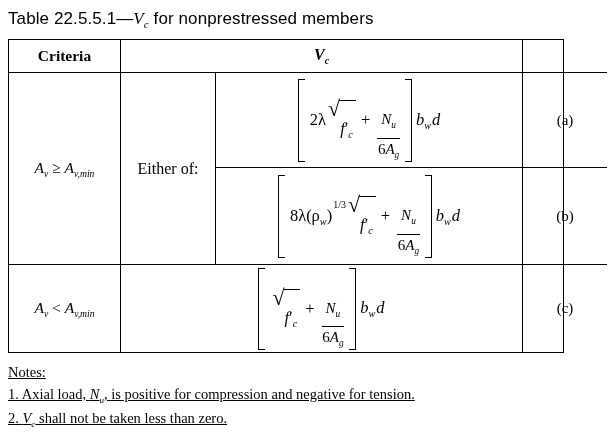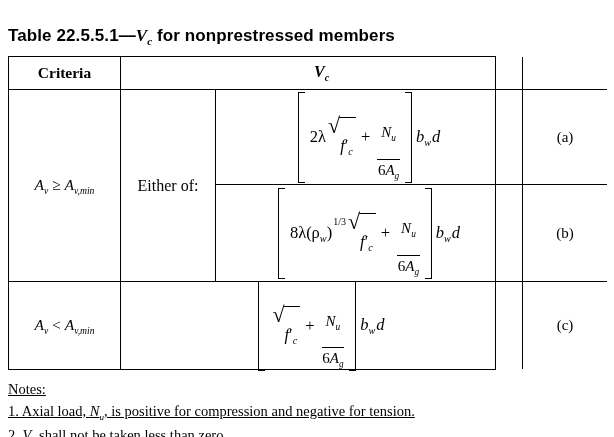--- a/index.html
+++ b/index.html
@@ -5,32 +5,32 @@
   html, body { margin:0; padding:0; background:#fff; }
   body {
     width:614px; height:437px; overflow:hidden;
     font-family:"Liberation Serif", serif; color:#000; position:relative;
   }
   .page { padding:6px 8px; }
 
   
   .title {
     font-family:"Liberation Sans", sans-serif;
-    font-weight:bold; font-size:17px; margin:20px 0 9px 0; letter-spacing:0.1px;
+    font-weight:normal; font-size:17px; margin:3px 0 9px 0; letter-spacing:0.1px;
   }
   .title i { font-family:"Liberation Serif", serif; }
   .title sub { font-size:11px; }
 
   
   .tbl {
     display:grid;
     grid-template-columns:112px 95px 307px 84px;
     grid-template-rows:33px 95px 97px 87px;
     border:1.5px solid #000;
-    width:488px; box-sizing:border-box; background:#fff;
+    width:556px; box-sizing:border-box; background:#fff;
   }
   .cell {
     border-right:1px solid #000; border-bottom:1px solid #000;
     display:flex; align-items:center; justify-content:center;
     box-sizing:border-box; padding:2px;
   }
   .h-crit  { grid-column:1; grid-row:1; font-weight:bold; font-size:15.5px; }
   .h-vc    { grid-column:2/4; grid-row:1; font-weight:bold; font-style:italic; font-size:16px; }
   .h-empty { grid-column:4; grid-row:1; border-right:none; }
   .crit1   { grid-column:1; grid-row:2/4; }
@@ -53,21 +53,21 @@
   .math .tok { font-style:normal; }
   .math .op  { margin:0 5px; }
   .math sup.exp { font-size:10px; position:relative; top:-6px; margin-left:1px; }
   .brk { align-self:stretch; width:6px; flex:0 0 6px; }
   .brk.l { border-left:1.5px solid #000; border-top:1.5px solid #000; border-bottom:1.5px solid #000; margin-right:5px; }
   .brk.r { border-right:1.5px solid #000; border-top:1.5px solid #000; border-bottom:1.5px solid #000; margin-left:5px; }
   .sqrt { display:inline-flex; align-items:flex-start; margin-left:2px; }
   .sqrt .rad { font-size:22px; line-height:1; transform:translateY(-2px); font-style:normal; }
   .sqrt .rand { border-top:1.4px solid #000; padding:18px 3px 0 1px; margin-left:-1px; }
   .frac { display:inline-flex; flex-direction:column; align-items:center; font-size:15px; line-height:1.25; margin-left:2px; }
-  .frac .num { border-bottom:1.1px solid #000; padding:0 4px 14px;margin-top:31px; }
+  .frac .num { border-bottom:1.1px solid #000; padding:0 4px 6px;margin-top:31px; }
   .frac .den { padding-top:1px; }
   .tail { margin-left:4px; }
   .tail .dvar { margin-left:1px; }
 
   
   .notes { margin-top:9px; font-size:14.5px; line-height:1.5;text-decoration:underline; }
 </style>
 </head>
 <body>
 

